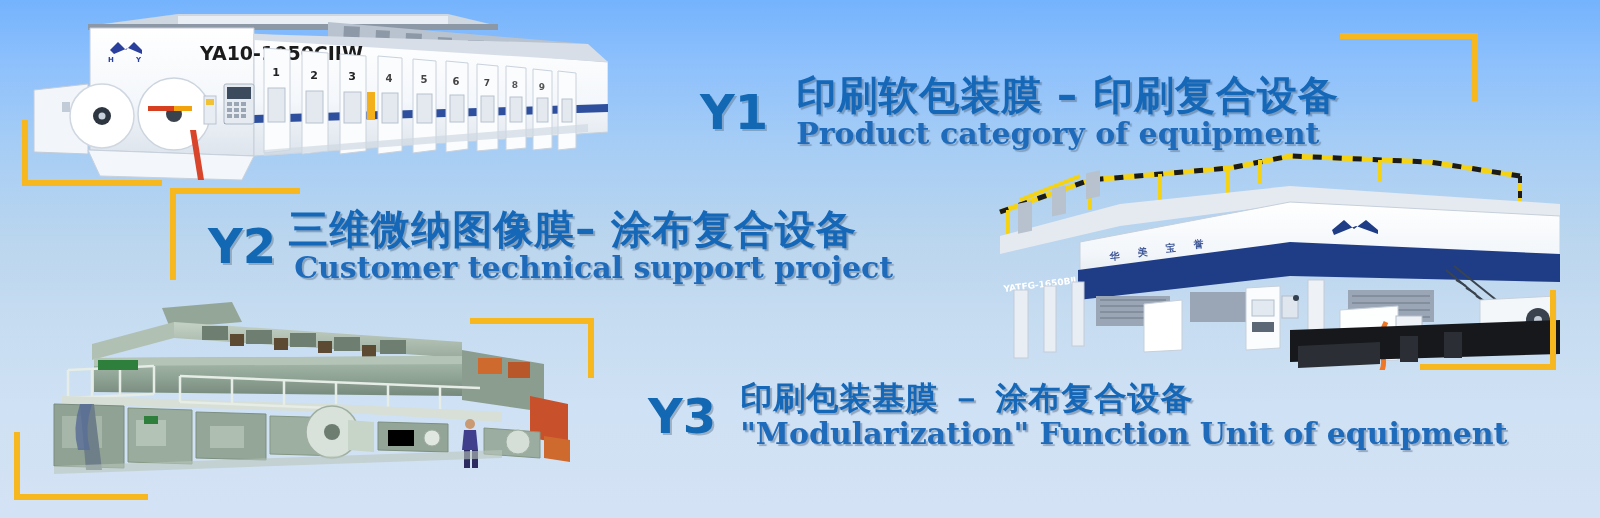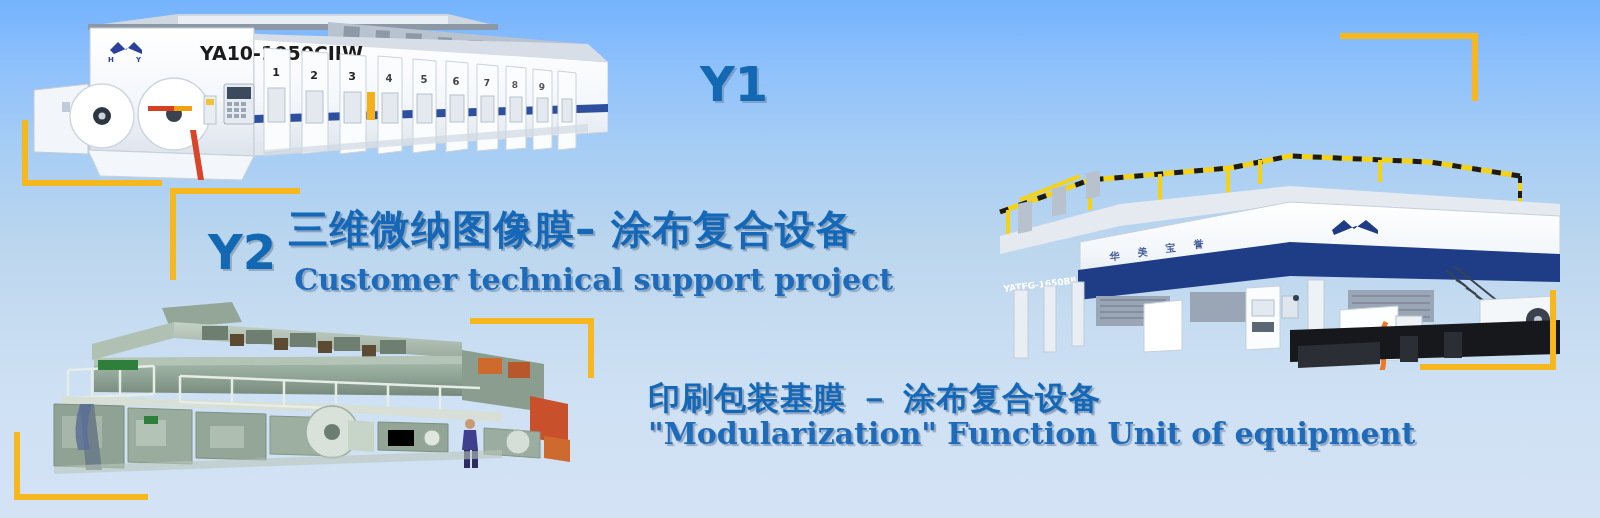--- a/index.html
+++ b/index.html
@@ -50,30 +50,30 @@
   }
   .en{
     font-family:"DejaVu Serif","Liberation Serif",serif;
     font-weight:bold;
     color:#1f6bbb;
     text-shadow:2px 2px 1px rgba(95,120,150,.55);
     line-height:1.05;
   }
 
   
-  #block1{left:700px; top:56px;}
+  #block1{left:700px; top:74px;}
   #block1 .ycode{font-size:48px; margin-right:28px;}
   #block1 .cn{font-size:40px;}
   #block1 .en{font-size:30px; margin-top:2px;}
 
   
   #block2{left:208px; top:208px;}
   #block2 .ycode{font-size:48px; margin-right:12px;}
   #block2 .cn{font-size:40px;}
-  #block2 .en{font-size:30px; margin-top:14px; padding-left:6px;}
+  #block2 .en{font-size:30px; margin-top:2px; padding-left:6px;}
 
   
   #block3{left:648px; top:382px;}
   #block3 .ycode{font-size:48px; margin-right:24px;}
   #block3 .cn{font-size:32px;}
   #block3 .en{font-size:30px; margin-top:2px;}
 
   
   .machine{position:absolute;}
   .machine svg{display:block;}
@@ -425,30 +425,33 @@
   </div>
 
   <div class="bracket">
     <div class="bar h" style="left:470px; top:318px; width:124px;"></div>
     <div class="bar v" style="left:588px; top:318px; height:60px;"></div>
     <div class="bar v" style="left:14px; top:432px; height:68px;"></div>
     <div class="bar h" style="left:14px; top:494px; width:134px;"></div>
   </div>
 
   <div class="block" id="block1">
-    <span class="ycode">Y1</span>
+    <span class="ycode">Y1</span><span class="titles">
+      <div class="cn">印刷软包装膜 – 印刷复合设备</div>
+      <div class="en">Product category of equipment</div>
+    </span>
   </div>
 
   <div class="block" id="block2">
     <span class="ycode">Y2</span><span class="titles">
       <div class="cn">三维微纳图像膜– 涂布复合设备</div>
       <div class="en">Customer technical support project</div>
     </span>
   </div>
 
   <div class="block" id="block3">
-    <span class="titles">
+    <span class="ycode">Y3</span><span class="titles">
       <div class="cn">印刷包装基膜 －  涂布复合设备</div>
       <div class="en">"Modularization" Function Unit of equipment</div>
     </span>
   </div>
 
 </div>
 
 </body></html>

